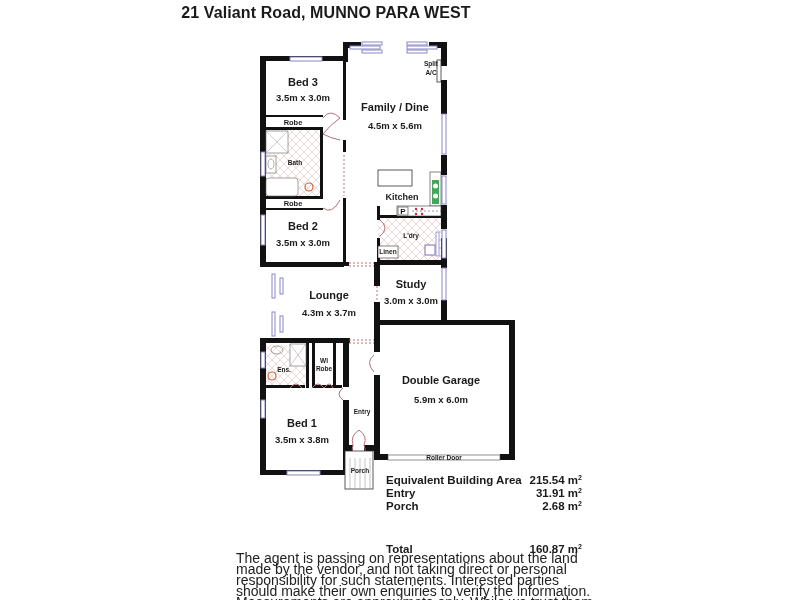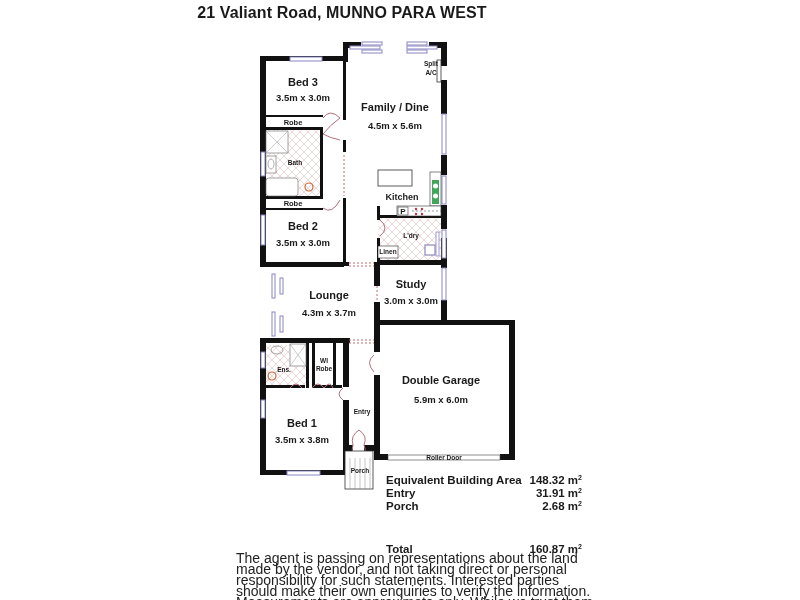--- a/index.html
+++ b/index.html
@@ -1,17 +1,17 @@
 <!DOCTYPE html>
 <html><head>
 <meta charset="utf-8">
 <style>
   html, body { margin:0; padding:0; background:#ffffff; }
   body { width:800px; height:600px; position:relative; overflow:hidden; font-family:"Liberation Sans", sans-serif; color:#1a1a1a; }
-  .title { position:absolute; left:0; top:4px; width:652px; text-align:center; font-weight:bold; font-size:16px; letter-spacing:0.1px;padding-left:16px; }
+  .title { position:absolute; left:0; top:4px; width:652px; text-align:center; font-weight:bold; font-size:16px; letter-spacing:0.1px; }
   svg.plan { position:absolute; left:0; top:0; }
   .room-name { font-family:"Liberation Sans", sans-serif; font-weight:bold; font-size:11px; fill:#1a1a1a; text-anchor:middle; }
   .room-dim { font-family:"Liberation Sans", sans-serif; font-weight:bold; font-size:9.5px; fill:#1a1a1a; text-anchor:middle; }
   .small-lbl { font-family:"Liberation Sans", sans-serif; font-weight:bold; font-size:7.5px; fill:#1a1a1a; text-anchor:middle; }
   .tiny-lbl { font-family:"Liberation Sans", sans-serif; font-weight:bold; font-size:6.5px; fill:#1a1a1a; text-anchor:middle; }
   .area-table { position:absolute; left:386px; top:474px; width:196px; font-size:11.5px; font-weight:bold; }
   .area-row { display:flex; justify-content:space-between; height:13px; line-height:13px;align-items:center; }
   .area-row.total { margin-top:30px; }
   .area-row sup { font-size:7px; vertical-align:top; line-height:7px; }
   .disclaimer { position:absolute; left:236px; top:553px; width:360px; font-size:14px; line-height:11px; color:#222; }
@@ -215,21 +215,21 @@
   <text class="tiny-lbl" x="324" y="371">Robe</text>
   <text class="tiny-lbl" x="362" y="414">Entry</text>
   <text class="room-name" x="302" y="427">Bed 1</text>
   <text class="room-dim" x="302" y="443">3.5m x 3.8m</text>
   <text class="tiny-lbl" x="360" y="473">Porch</text>
 </svg>
 
 <div class="area-table">
   <div class="area-row">
     <span>Equivalent Building Area</span>
-    <span><span>148.32 m</span><sup>2</sup></span>
+    <span><span>215.54 m</span><sup>2</sup></span>
   </div>
   <div class="area-row">
     <span>Entry</span>
     <span><span>31.91 m</span><sup>2</sup></span>
   </div>
   <div class="area-row">
     <span>Porch</span>
     <span><span>2.68 m</span><sup>2</sup></span>
   </div>
   <div class="area-row total">

